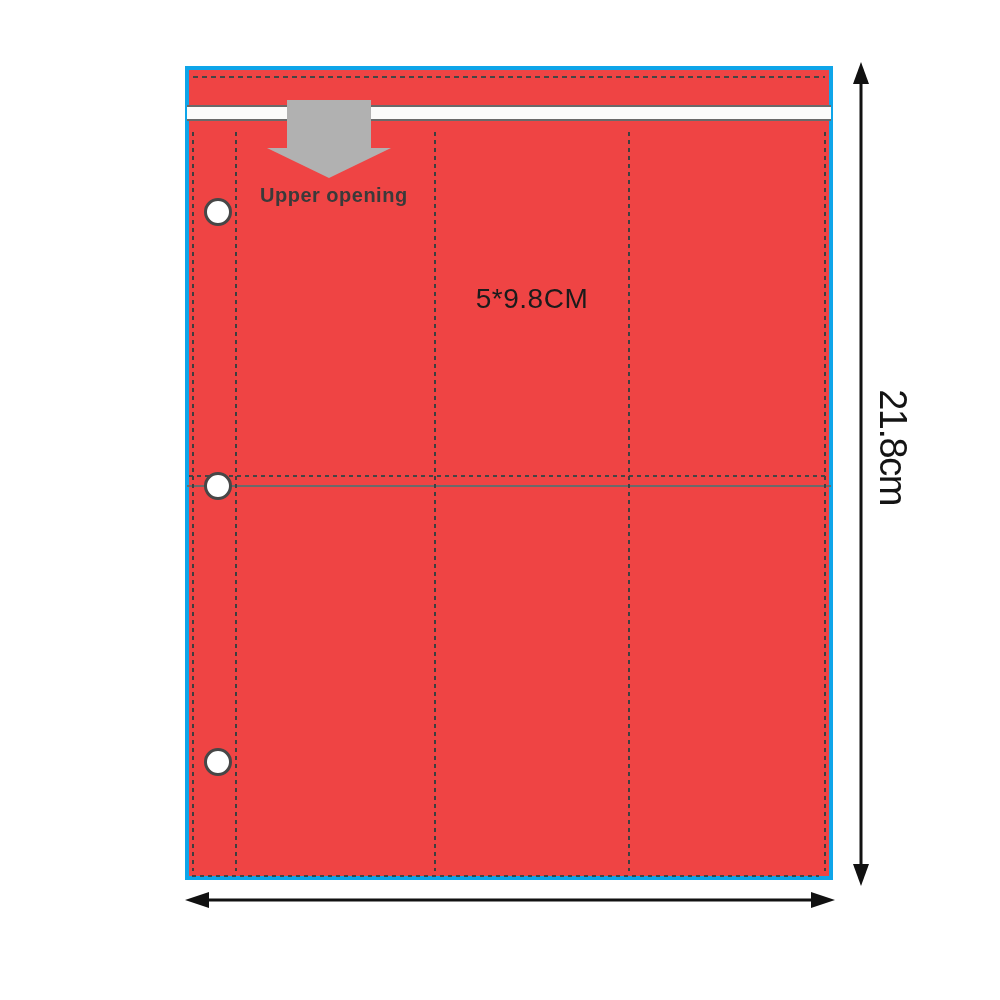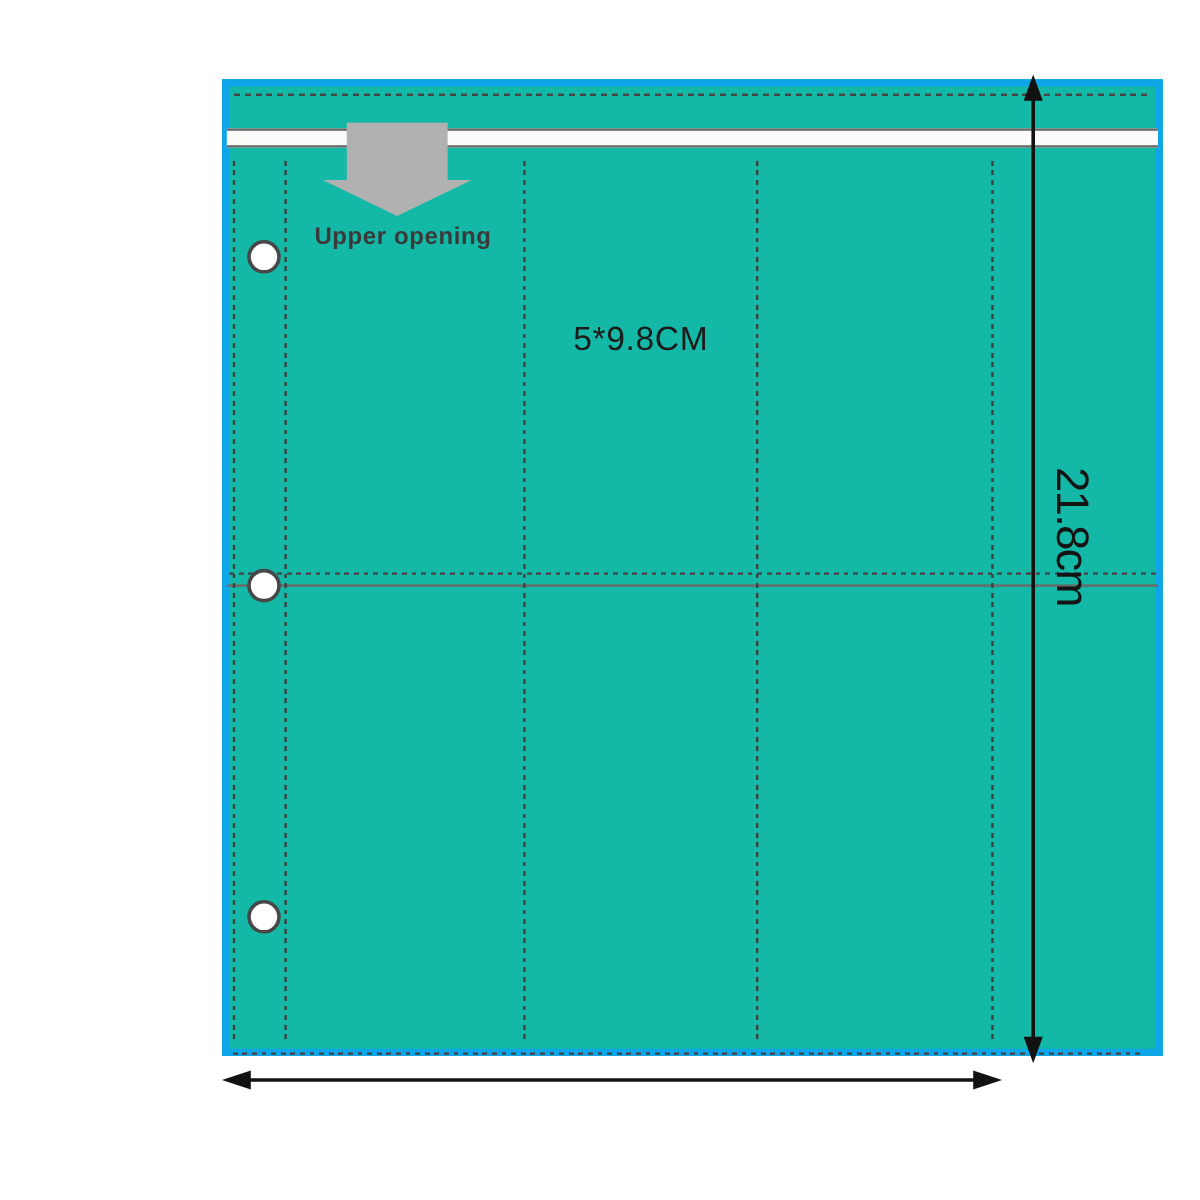--- a/index.html
+++ b/index.html
@@ -2,22 +2,22 @@
 <html><head>
 <meta charset="utf-8">
 <style>
   html,body{margin:0;padding:0;background:#ffffff;}
   #canvas{
     position:relative;width:1000px;height:1000px;background:#ffffff;overflow:hidden;
     font-family:"Liberation Sans", sans-serif;
   }
   
   .sleeve{
-    position:absolute;left:185px;top:66px;width:784px;height:814px;
-    background:#14b8a6;border:6px solid #0ea5e9;box-sizing:border-box;
+    position:absolute;left:185px;top:66px;width:648px;height:814px;
+    background:#ef4444;border:4px solid #0ea5e9;box-sizing:border-box;
   }
   .stitch-h{
     position:absolute;height:2px;
     background:repeating-linear-gradient(90deg,#454545 0 5px,transparent 5px 9px);
   }
   .stitch-top{left:4px;right:4px;top:6px;}
   .stitch-mid{left:0;right:0;top:405px;background:repeating-linear-gradient(90deg,#454545 0 4px,transparent 4px 8px);}
   .stitch-bottom{left:3px;right:10px;top:805px;background:repeating-linear-gradient(90deg,#454545 0 4px,transparent 4px 8px);}
   .band{
     position:absolute;left:-2px;right:-2px;top:35px;height:16px;
@@ -40,21 +40,21 @@
   .hole-top{top:128px;} .hole-mid{top:402px;} .hole-bottom{top:678px;}
   .open-arrow{position:absolute;left:78px;top:30px;}
   .upper-opening-label{
     position:absolute;left:71px;top:114px;
     font-size:20px;font-weight:700;color:#3a3a3a;letter-spacing:.5px;white-space:nowrap;
   }
   .inner-size{
     position:absolute;left:247px;top:194px;width:192px;text-align:center;color:#1b1b1b;
   }
   .inner-size .title{font-size:30px;font-weight:600;letter-spacing:.5px;}
-  .inner-size .value{font-size:28px;font-weight:400;margin-top:1px;letter-spacing:.5px;}
+  .inner-size .value{font-size:28px;font-weight:400;margin-top:19px;letter-spacing:.5px;}
   
   .dim-arrow{position:absolute;}
   .dim-v{left:846px;top:62px;}
   .dim-h{left:183px;top:886px;}
   .dim-label{
     position:absolute;color:#141414;font-size:38px;font-weight:400;
     letter-spacing:-1.5px;white-space:nowrap;font-family:"Liberation Sans", sans-serif;
   }
   .dim-label-h{left:520px;top:898px;transform:translateX(-50%);}
   .dim-label-v{

